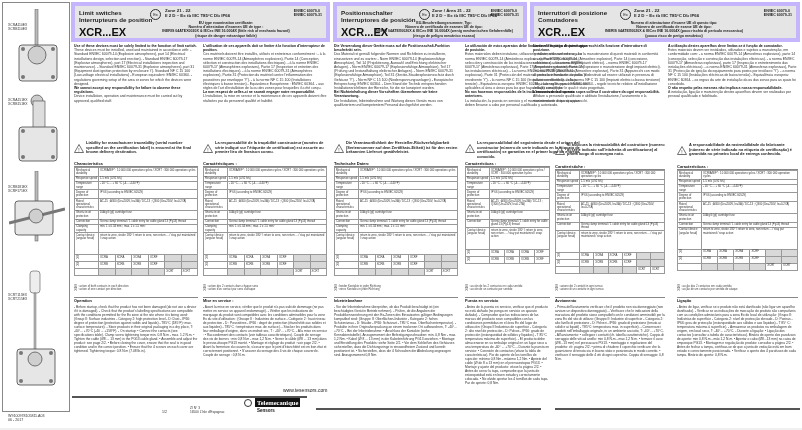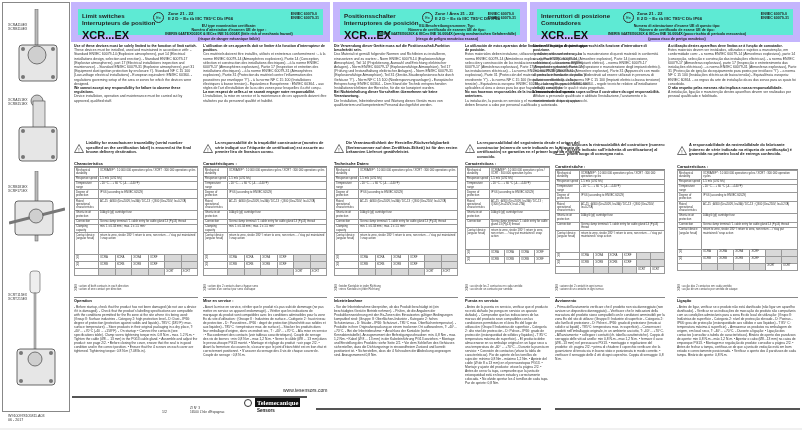--- a/index.html
+++ b/index.html
@@ -2,21 +2,21 @@
 <html><head>
 <meta charset="utf-8">
 <style>
   * { box-sizing: border-box; margin: 0; padding: 0; }
   html, body { width: 802px; height: 430px; overflow: hidden; background: #ffffff; }
   body { position: relative; font-family: "Liberation Sans", sans-serif; color: #222; }
   .abs { position: absolute; }
   .sidebar { left: 2px; top: 2px; width: 68px; height: 410px; border: 1px solid #888; background: #fff; }
   .ref { font-size: 3.4px; line-height: 4px; color: #333; }
   .sw-img { position: absolute; }
-  .hdr { position: absolute; top: 2px; height: 40px; border: 7px solid #c4b5fd; background: #5eead4; }
+  .hdr { position: absolute; top: 2px; height: 40px; border: 4px solid #c4b5fd; background: #e5e5e5; }
   .hdr .t1 { position: absolute; left: 4px; top: 3px; font-size: 6.2px; line-height: 7px; font-weight: bold; color: #222; }
   .hdr .t2 { position: absolute; left: 4px; top: 10px; font-size: 6.2px; line-height: 7px; font-weight: bold; color: #222; }
   .hdr .t3 { position: absolute; left: 4px; top: 20px; font-size: 11px; line-height: 12px; font-weight: bold; color: #111; }
   .hdr .ex { position: absolute; left: 75px; top: 3px; width: 11px; height: 11px; border: 1px solid #333; border-radius: 50%; font-size: 4px; line-height: 9px; text-align: center; }
   .hdr .zone { position: absolute; left: 90px; top: 2px; font-size: 4.4px; line-height: 5px; font-weight: bold; }
   .hdr .cert { position: absolute; left: 40px; top: 12px; width: 210px; text-align: center; font-size: 3.6px; line-height: 4.2px; font-weight: bold; }
   .hdr .std { position: absolute; right: 4px; top: 3px; font-size: 3.6px; line-height: 4.4px; font-weight: bold; text-align: left; }
   .para { position: absolute; font-size: 3.5px; line-height: 4.2px; color: #333; }
   .para b { color: #111; }
   .warn { position: absolute; font-size: 3.9px; line-height: 4.5px; font-weight: bold; color: #222; }

